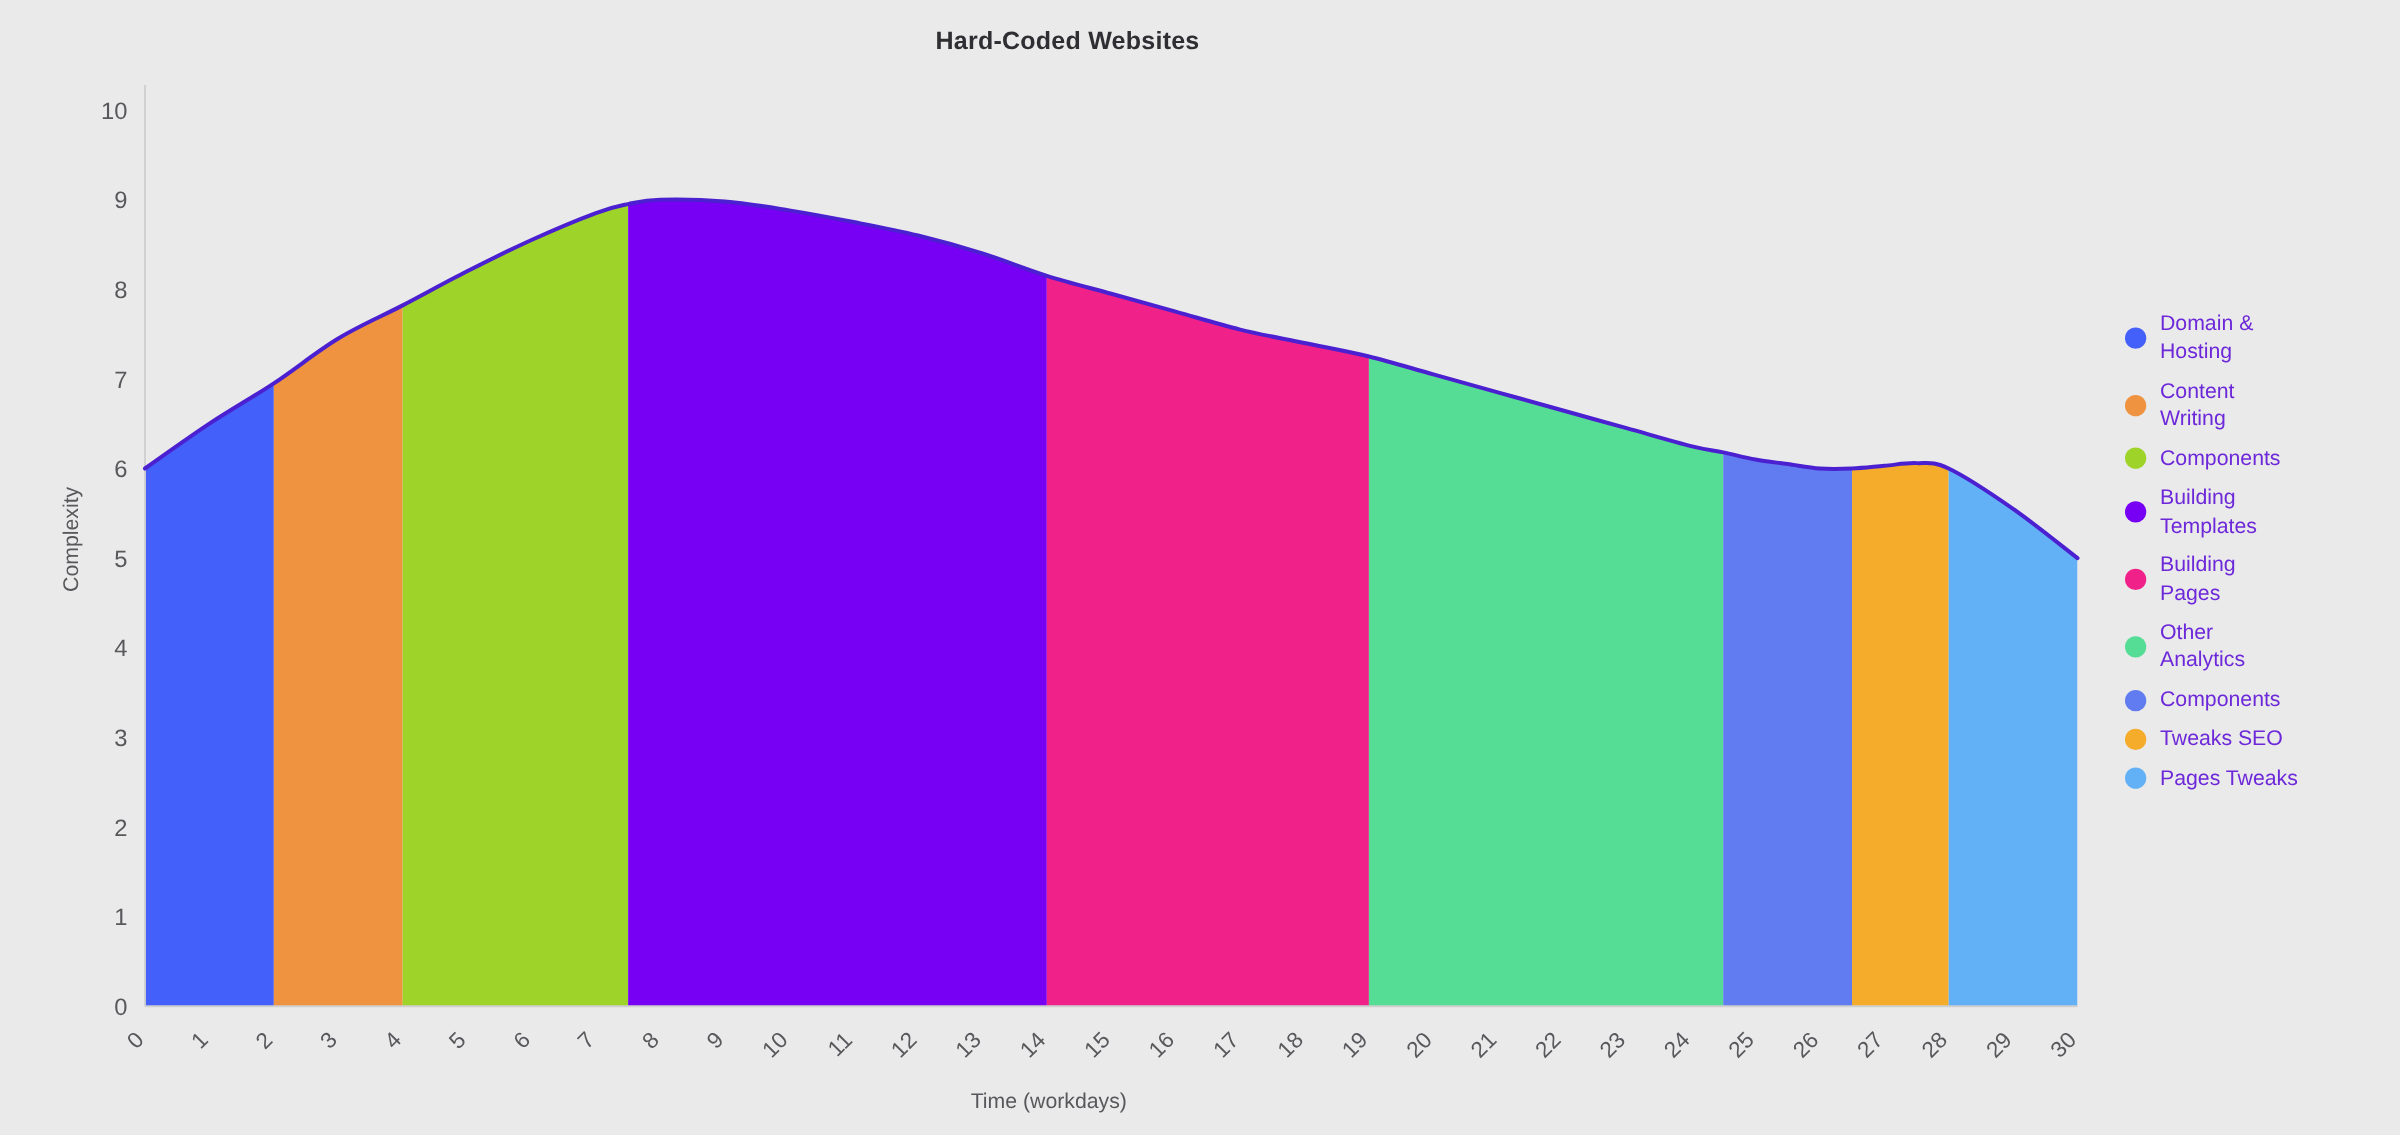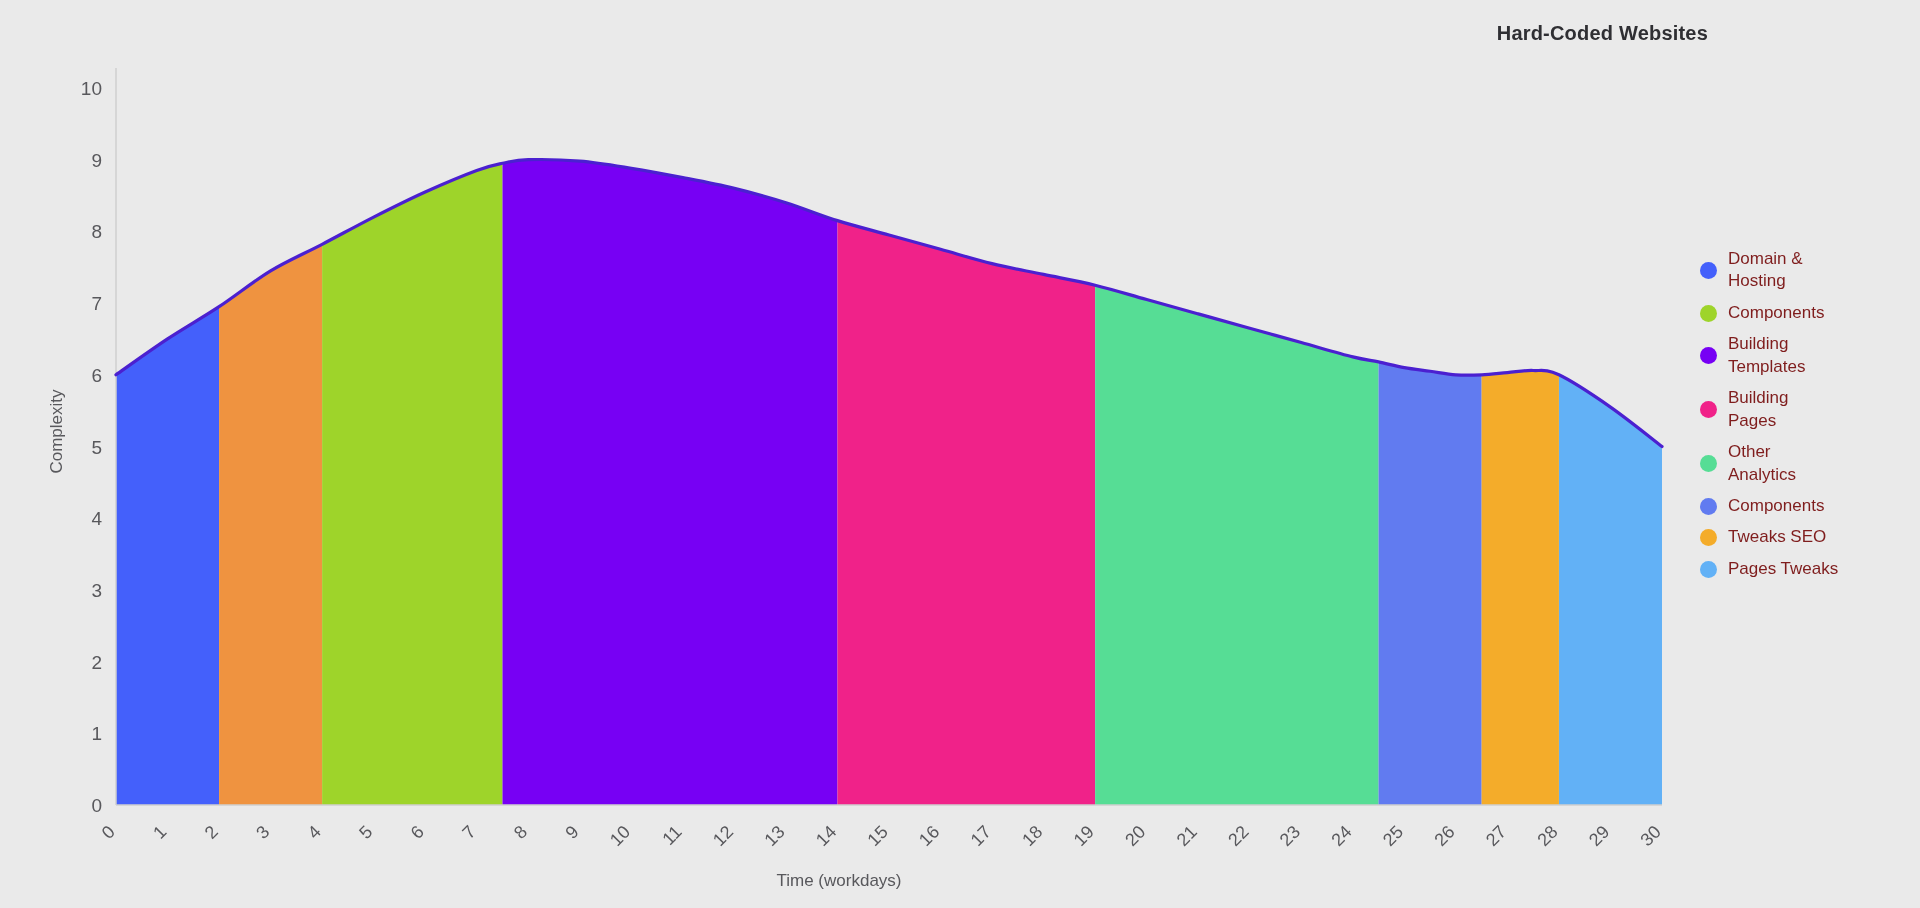--- a/index.html
+++ b/index.html
@@ -11,21 +11,21 @@
     overflow: hidden;
   }
   #root {
     position: relative;
     width: 1920px; height: 908px;
     background: #eaeaea;
   }
   #chart-title {
     position: absolute;
     top: 22px; left: 0; width: 1708px;
-    text-align: right;
+    text-align: center;
     font-size: 20px;
     font-weight: bold;
     color: #2f2f33;
     letter-spacing: 0.2px;
   }
   #plot-svg {
     position: absolute;
     top: 0; left: 0;
     width: 1920px; height: 908px;
   }
@@ -58,21 +58,21 @@
     margin-bottom: 9px;
   }
   .legend-swatch {
     width: 17px; height: 17px;
     border-radius: 50%;
     flex: 0 0 17px;
     margin-right: 11px;
   }
   .legend-label {
     font-size: 17px;
-    color: #7f1d1d;
+    color: #6d28d9;
     line-height: 1.32;
     font-family: "Liberation Sans", sans-serif;
     white-space: pre-line;
   }
 </style>
 </head>
 <body>
 
 <div id="root">
 
@@ -172,20 +172,25 @@
       <text x="0" y="0" class="axis-title" text-anchor="middle" transform="translate(62,431.5) rotate(-90)">Complexity</text>
     </svg>
 
   <div id="legend">
       <div class="legend-item">
         <span class="legend-swatch" style="background: rgb(68, 96, 251);"></span>
         <span class="legend-label">Domain &amp;
 Hosting</span>
       </div>
       <div class="legend-item">
+        <span class="legend-swatch" style="background: rgb(239, 147, 64);"></span>
+        <span class="legend-label">Content
+Writing</span>
+      </div>
+      <div class="legend-item">
         <span class="legend-swatch" style="background: rgb(158, 212, 42);"></span>
         <span class="legend-label">Components</span>
       </div>
       <div class="legend-item">
         <span class="legend-swatch" style="background: rgb(119, 0, 244);"></span>
         <span class="legend-label">Building
 Templates</span>
       </div>
       <div class="legend-item">
         <span class="legend-swatch" style="background: rgb(240, 34, 137);"></span>

